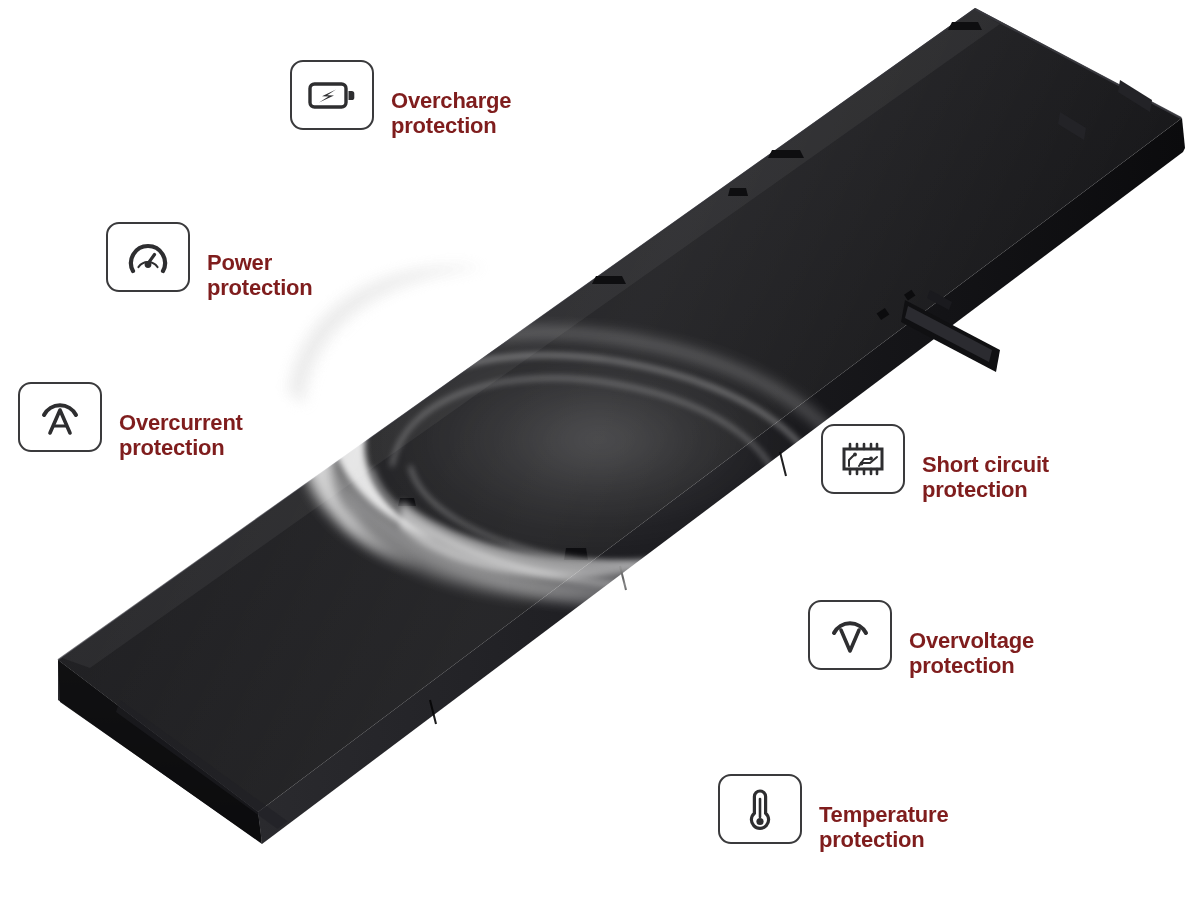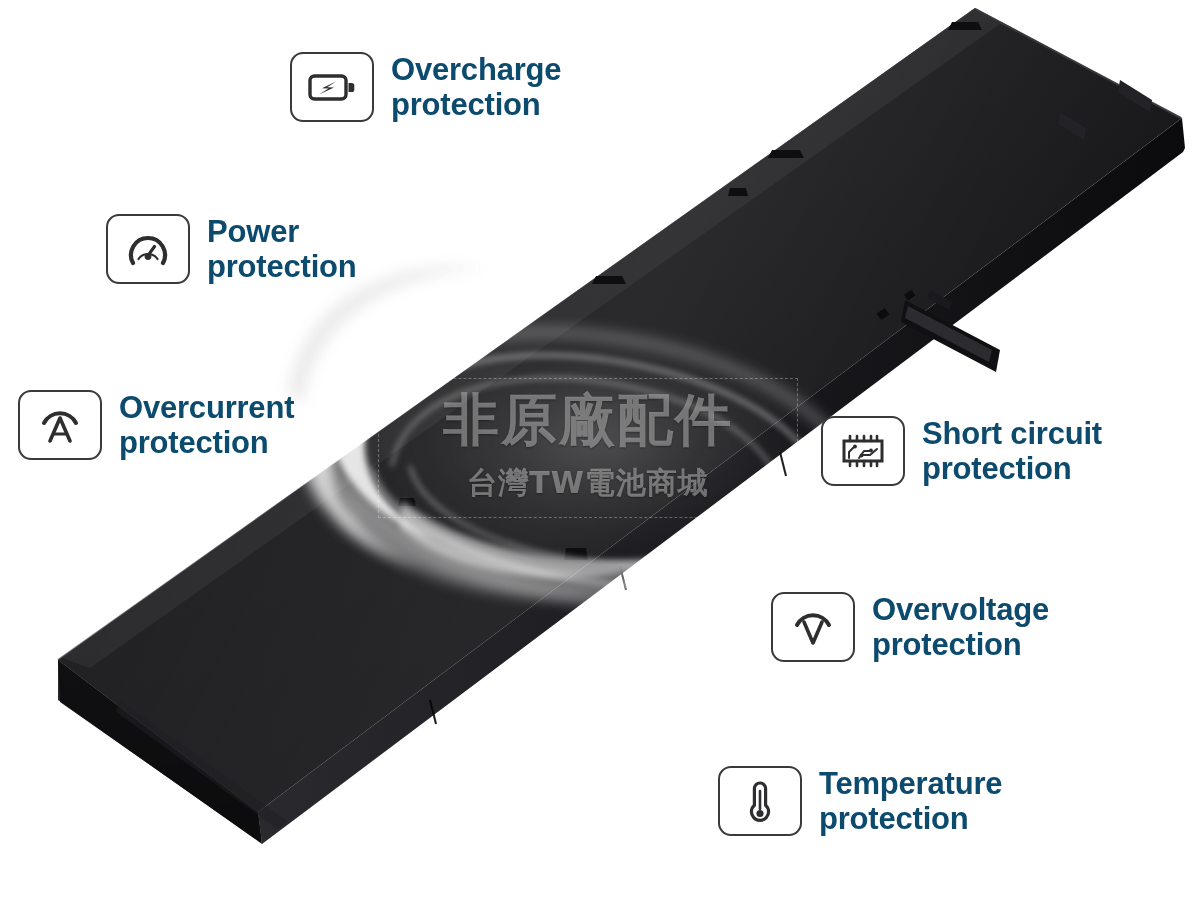--- a/index.html
+++ b/index.html
@@ -87,26 +87,27 @@
     background: #ffffff;
     display: flex;
     align-items: center;
     justify-content: center;
     box-sizing: border-box;
   }
   .badge svg { display: block; }
   .feature-label {
     margin-left: 17px;
     font-family: "Liberation Sans", sans-serif;
-    font-size: 31px;
+    font-size: 22px;
     font-weight: 700;
     line-height: 1.14;
-    color: #0c4a6e;
+    color: #7f1d1d;
     white-space: pre-line;
     letter-spacing: -0.2px;
+    margin-top: 36px;
   }
 </style>
 </head>
 <body>
 
 <div id="stage">
 
   <div id="product-layer">
     <svg id="product-svg" viewBox="0 0 1200 900" xmlns="http://www.w3.org/2000/svg">
       <defs>
@@ -224,24 +225,20 @@
         <path d="M 330 412 C 350 344 428 316 500 326 C 436 332 376 366 366 428 C 358 474 386 514 436 540 C 372 518 324 468 330 412 Z" fill="#ffffff" opacity="0.95" filter="url(#softBlur2)"></path>
 
         <path d="M 340 470 C 420 556 600 596 760 560 C 620 624 430 608 346 524 Z" fill="#ffffff" opacity="0.38" filter="url(#softBlur)"></path>
         <path d="M 402 500 C 470 556 600 576 716 548 C 606 596 460 584 400 528 Z" fill="#ffffff" opacity="0.55" filter="url(#softBlur2)"></path>
 
         <path d="M 288 392 C 300 300 392 256 486 268 C 384 276 312 326 304 404 Z" fill="#d9d9d9" opacity="0.55" filter="url(#softBlur)"></path>
       </g>
     </svg>
   </div>
 
-  <div id="watermark">
-    <div class="wm-line1">非原廠配件</div>
-    <div class="wm-line2">台灣TW電池商城</div>
-  </div>
 
   <div class="feature" style="left:290px; top:52px;">
     <div class="badge">
       <svg width="52" height="40" viewBox="0 0 52 40">
         <rect x="4" y="9" width="36" height="23" rx="4.5" ry="4.5" fill="none" stroke="#2e2e30" stroke-width="3.4"></rect>
         <path d="M42.5 16 h3.2 a2.6 2.6 0 0 1 2.6 2.6 v3.8 a2.6 2.6 0 0 1 -2.6 2.6 h-3.2 z" fill="#2e2e30"></path>
         <path d="M30 14.5 L16 21.2 L22.5 21.6 L13 27.5 L28 20.6 L21.2 20.2 Z" fill="#2e2e30"></path>
       </svg>
     </div>
     <div class="feature-label">Overcharge
@@ -254,21 +251,21 @@
         <path d="M8 36 A17 17 0 1 1 38 36" fill="none" stroke="#2e2e30" stroke-width="4.2" stroke-linecap="round"></path>
         <path d="M13.5 32 A11.5 11.5 0 0 1 32.5 32" fill="none" stroke="#2e2e30" stroke-width="2.2" stroke-linecap="round"></path>
         <path d="M29.5 19.5 L23.8 27.4" stroke="#2e2e30" stroke-width="3.2" stroke-linecap="round"></path>
         <circle cx="23" cy="29.5" r="3.4" fill="#2e2e30"></circle>
       </svg>
     </div>
     <div class="feature-label">Power
 protection</div>
   </div>
 
-  <div class="feature" style="left:18px; top:390px;">
+  <div class="feature" style="left:18px; top:374px;">
     <div class="badge">
       <svg width="46" height="44" viewBox="0 0 46 44">
         <path d="M7 20 A18 18 0 0 1 39 20" fill="none" stroke="#2e2e30" stroke-width="4" stroke-linecap="round"></path>
         <path d="M13 38 L23 15 L33 38" fill="none" stroke="#2e2e30" stroke-width="3.6" stroke-linecap="round" stroke-linejoin="round"></path>
         <line x1="17" y1="31" x2="29" y2="31" stroke="#2e2e30" stroke-width="3.2" stroke-linecap="round"></line>
       </svg>
     </div>
     <div class="feature-label">Overcurrent
 protection</div>
   </div>
@@ -296,21 +293,21 @@
         </g>
         <circle cx="18" cy="16.5" r="1.9" fill="#2e2e30"></circle>
         <circle cx="34" cy="20.5" r="1.9" fill="#2e2e30"></circle>
         <circle cx="24.5" cy="25.5" r="1.9" fill="#2e2e30"></circle>
       </svg>
     </div>
     <div class="feature-label">Short circuit
 protection</div>
   </div>
 
-  <div class="feature" style="left:771px; top:592px;">
+  <div class="feature" style="left:808px; top:592px;">
     <div class="badge">
       <svg width="46" height="44" viewBox="0 0 46 44">
         <path d="M7 20 A18 18 0 0 1 39 20" fill="none" stroke="#2e2e30" stroke-width="4" stroke-linecap="round"></path>
         <path d="M14 17 L23 38 L32 17" fill="none" stroke="#2e2e30" stroke-width="3.6" stroke-linecap="round" stroke-linejoin="round"></path>
       </svg>
     </div>
     <div class="feature-label">Overvoltage
 protection</div>
   </div>
 

